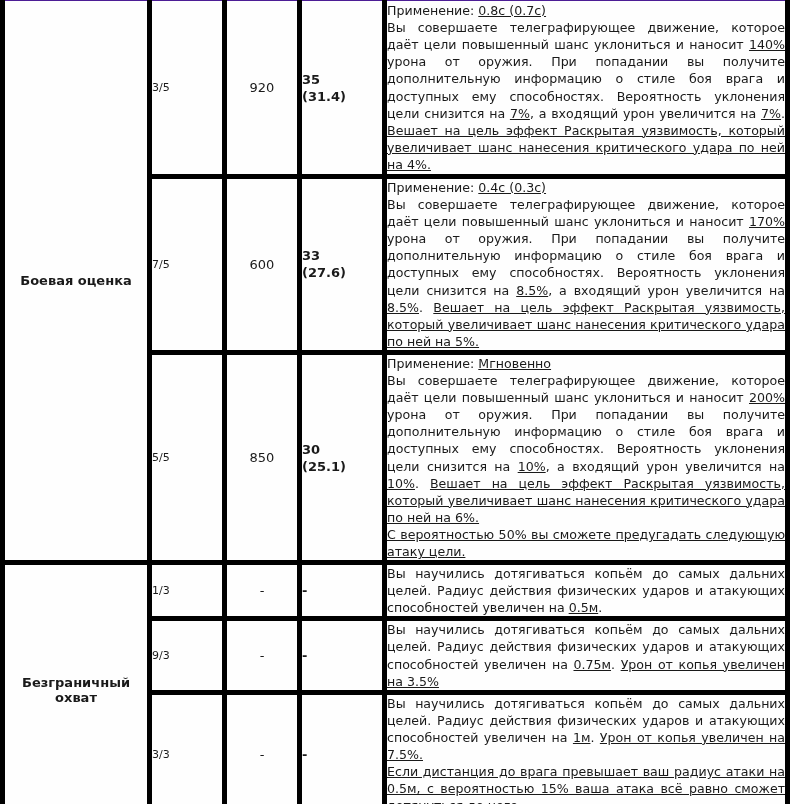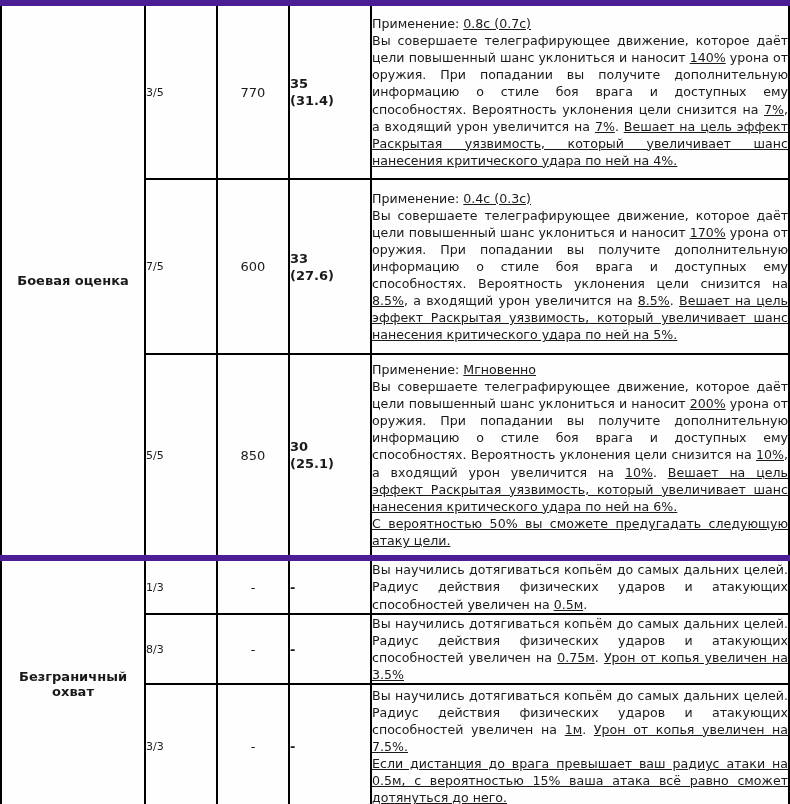--- a/index.html
+++ b/index.html
@@ -19,21 +19,21 @@
     background: #ffffff;
     box-sizing: border-box;
   }
   table.skill-table {
     border-collapse: collapse;
     width: 790px;
     table-layout: fixed;
     border: 1px solid #4a4a4a;
   }
   table.skill-table td {
-    border: 2px solid #000000;
+    border: 5px solid #000000;
     vertical-align: middle;
     padding: 0;
     background: #fefefe;
   }
   
   td.name-cell {
     width: 142px;
     text-align: center;
     font-weight: bold;
     font-size: 13px;
@@ -65,35 +65,35 @@
   td.desc-cell {
     text-align: justify;
     text-align-last: left;
     font-size: 12.6px;
     line-height: 17.1px;
     padding: 2px 5px 3px 5px;
     vertical-align: top;
     hyphens: none;
   }
   tr.section-start > td {
-    border-top: 6px solid #4c1d95;
+    border-top: 1px solid #4c1d95;
   }
   .u { text-decoration: underline; }
   .desc-para { margin: 0; padding: 0; }
 </style>
 </head>
 <body>
 
 <div id="page">
   <table class="skill-table">
     <tbody>
         <tr class="section-start" style="height:176px">
           <td class="name-cell" rowspan="3"><span>Боевая оценка</span></td>
           <td class="level-cell"><span>3/5</span></td>
-          <td class="cost-cell"><span>770</span></td>
+          <td class="cost-cell"><span>920</span></td>
           <td class="rate-cell"><span>35</span><br><span>(31.4)</span></td>
           <td class="desc-cell"><span class="desc-para"><span>Применение: </span><span class="u">0.8с (0.7с)</span></span><br><span class="desc-para"><span>Вы совершаете телеграфирующее движение, которое даёт цели повышенный шанс уклониться и наносит </span><span class="u">140%</span><span> урона от оружия. При попадании вы получите дополнительную информацию о стиле боя врага и доступных ему способностях. Вероятность уклонения цели снизится на </span><span class="u">7%</span><span>, а входящий урон увеличится на </span><span class="u">7%</span><span>. </span><span class="u">Вешает на цель эффект Раскрытая уязвимость, который увеличивает шанс нанесения критического удара по ней на 4%.</span></span></td>
         </tr>
         <tr class="" style="height:175px">
           <td class="level-cell"><span>7/5</span></td>
           <td class="cost-cell"><span>600</span></td>
           <td class="rate-cell"><span>33</span><br><span>(27.6)</span></td>
           <td class="desc-cell"><span class="desc-para"><span>Применение: </span><span class="u">0.4с (0.3с)</span></span><br><span class="desc-para"><span>Вы совершаете телеграфирующее движение, которое даёт цели повышенный шанс уклониться и наносит </span><span class="u">170%</span><span> урона от оружия. При попадании вы получите дополнительную информацию о стиле боя врага и доступных ему способностях. Вероятность уклонения цели снизится на </span><span class="u">8.5%</span><span>, а входящий урон увеличится на </span><span class="u">8.5%</span><span>. </span><span class="u">Вешает на цель эффект Раскрытая уязвимость, который увеличивает шанс нанесения критического удара по ней на 5%.</span></span></td>
         </tr>
         <tr class="" style="height:204px">
@@ -103,21 +103,21 @@
           <td class="desc-cell"><span class="desc-para"><span>Применение: </span><span class="u">Мгновенно</span></span><br><span class="desc-para"><span>Вы совершаете телеграфирующее движение, которое даёт цели повышенный шанс уклониться и наносит </span><span class="u">200%</span><span> урона от оружия. При попадании вы получите дополнительную информацию о стиле боя врага и доступных ему способностях. Вероятность уклонения цели снизится на </span><span class="u">10%</span><span>, а входящий урон увеличится на </span><span class="u">10%</span><span>. </span><span class="u">Вешает на цель эффект Раскрытая уязвимость, который увеличивает шанс нанесения критического удара по ней на 6%.</span></span><br><span class="desc-para u">С вероятностью 50% вы сможете предугадать следующую атаку цели.</span></td>
         </tr>
         <tr class="section-start" style="height:56px">
           <td class="name-cell" rowspan="3"><span>Безграничный охват</span></td>
           <td class="level-cell"><span>1/3</span></td>
           <td class="cost-cell"><span>-</span></td>
           <td class="rate-cell"><span>-</span></td>
           <td class="desc-cell"><span class="desc-para"><span>Вы научились дотягиваться копьём до самых дальних целей. Радиус действия физических ударов и атакующих способностей увеличен на </span><span class="u">0.5м</span><span>.</span></span></td>
         </tr>
         <tr class="" style="height:69px">
-          <td class="level-cell"><span>8/3</span></td>
+          <td class="level-cell"><span>9/3</span></td>
           <td class="cost-cell"><span>-</span></td>
           <td class="rate-cell"><span>-</span></td>
           <td class="desc-cell"><span class="desc-para"><span>Вы научились дотягиваться копьём до самых дальних целей. Радиус действия физических ударов и атакующих способностей увеличен на </span><span class="u">0.75м</span><span>. </span><span class="u">Урон от копья увеличен на 3.5%</span></span></td>
         </tr>
         <tr class="" style="height:124px">
           <td class="level-cell"><span>3/3</span></td>
           <td class="cost-cell"><span>-</span></td>
           <td class="rate-cell"><span>-</span></td>
           <td class="desc-cell"><span class="desc-para"><span>Вы научились дотягиваться копьём до самых дальних целей. Радиус действия физических ударов и атакующих способностей увеличен на </span><span class="u">1м</span><span>. </span><span class="u">Урон от копья увеличен на 7.5%.</span></span><br><span class="desc-para u">Если дистанция до врага превышает ваш радиус атаки на 0.5м, с вероятностью 15% ваша атака всё равно сможет дотянуться до него.</span></td>
         </tr>

